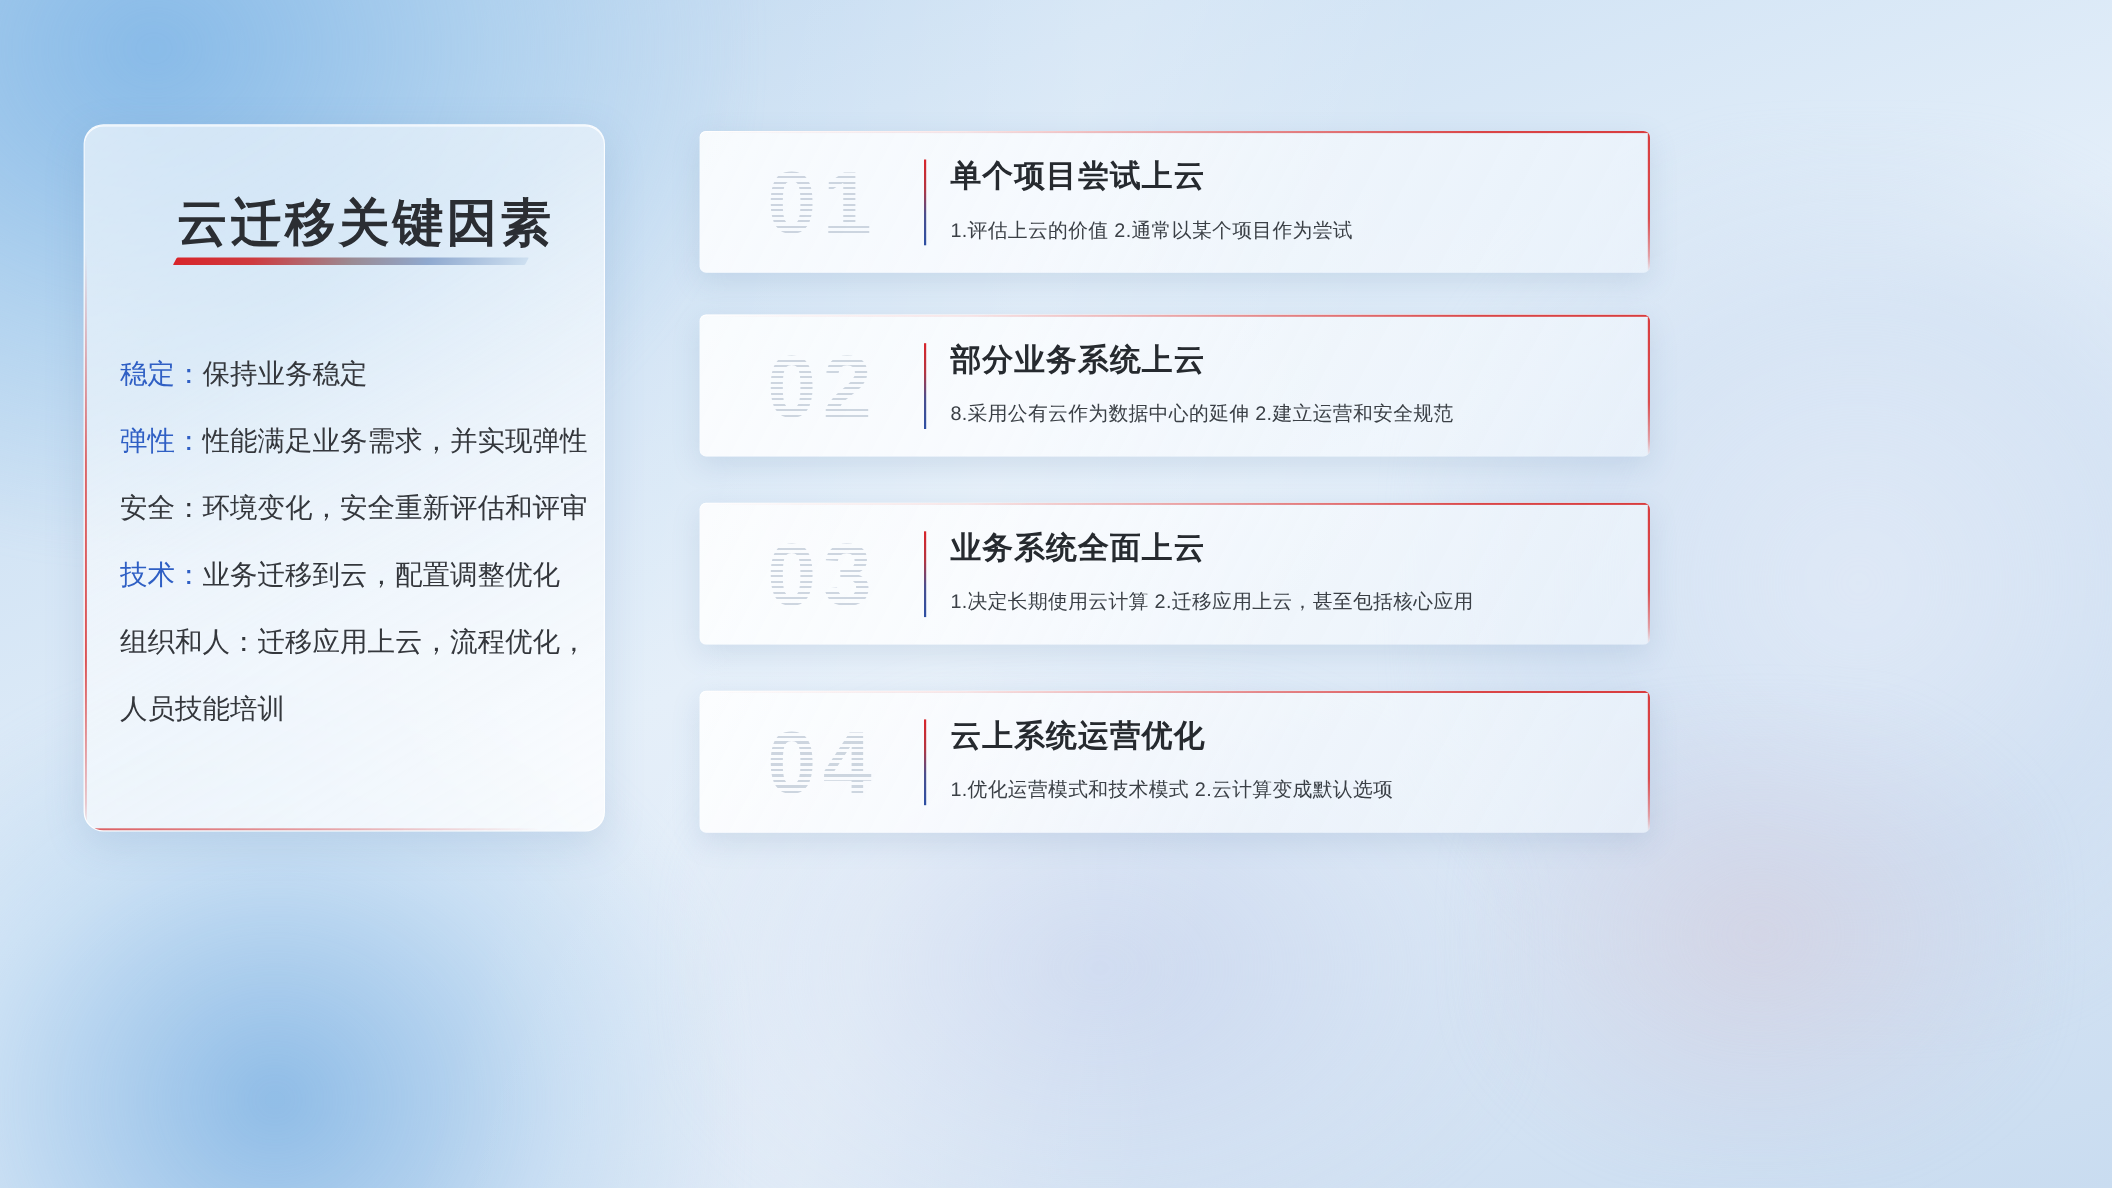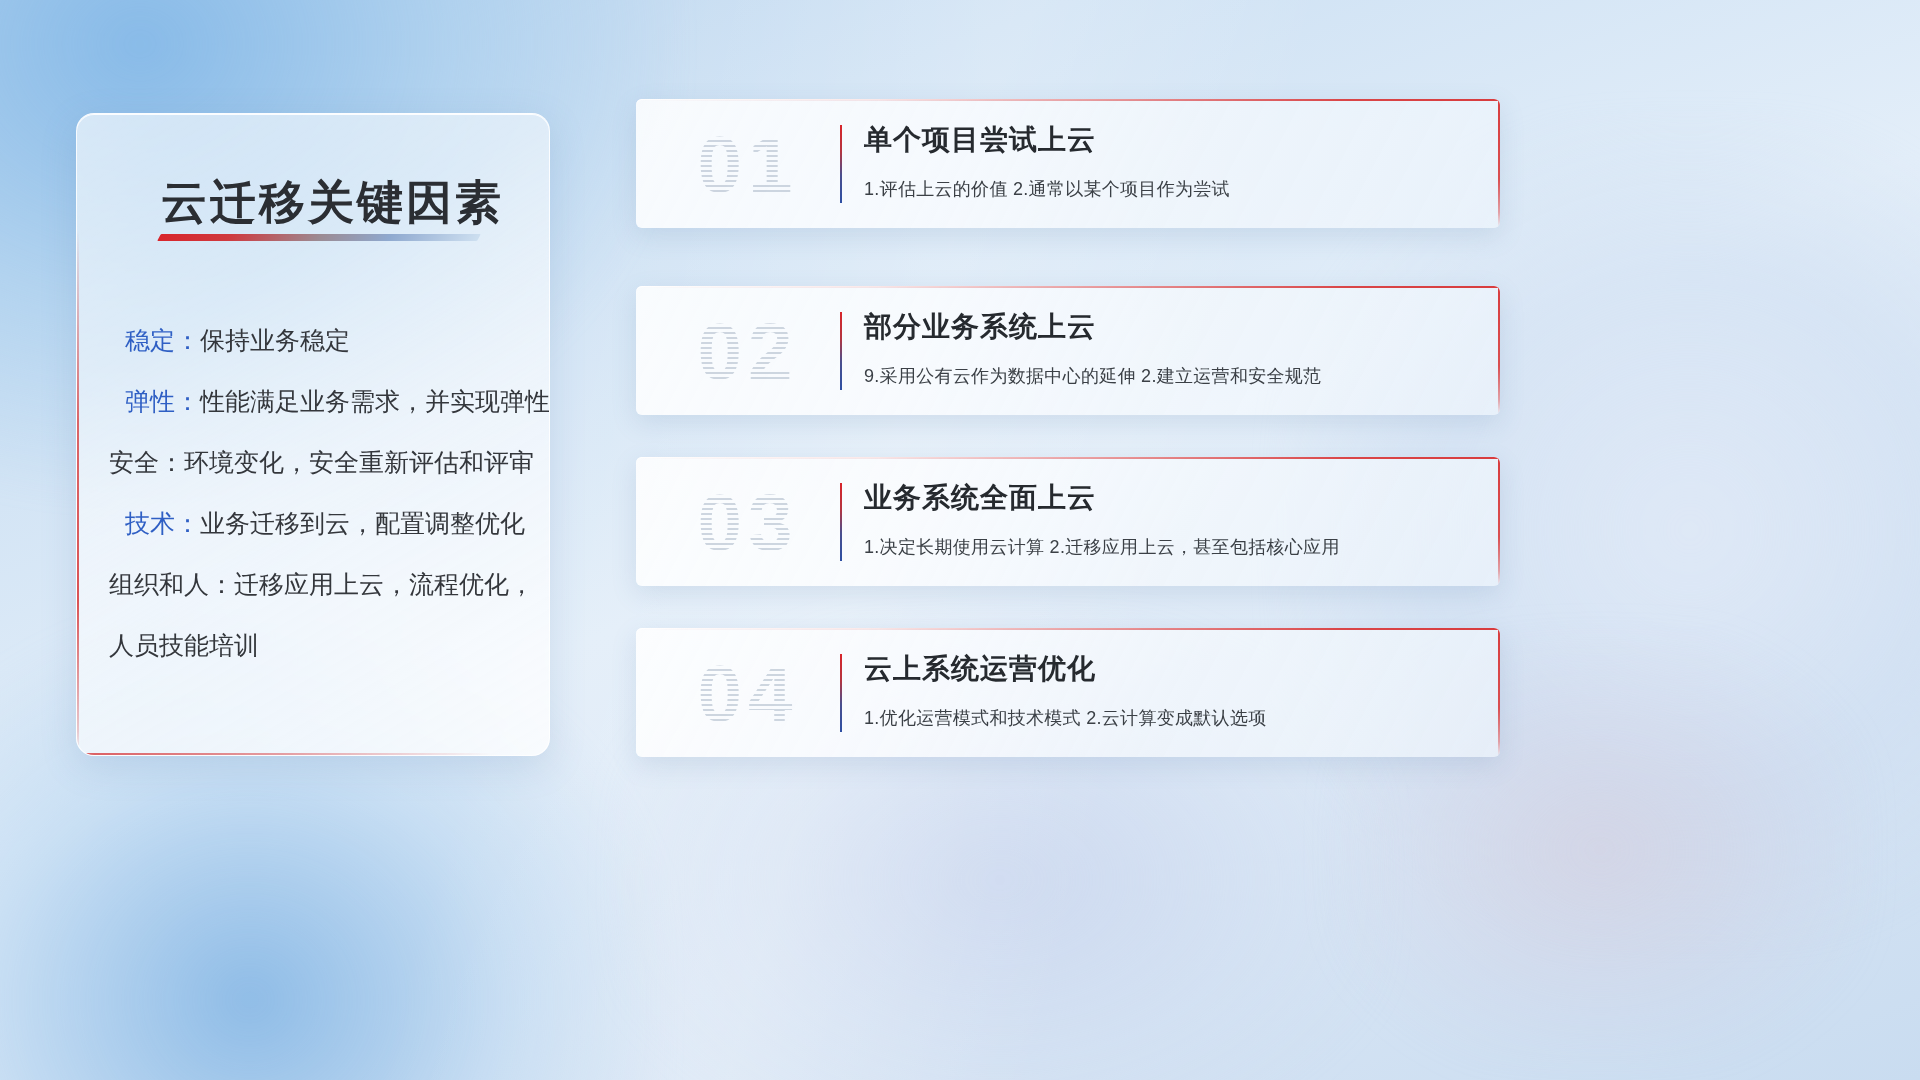--- a/index.html
+++ b/index.html
@@ -80,21 +80,21 @@
   }
   .factor-list{
     position:absolute; left:32px; top:196px; right:20px;
   }
   .factor-row{
     display:flex; align-items:baseline; gap:0;
     font-size:25px; line-height:61px; white-space:nowrap;
     padding-left:0;
   }
   .factor-label{ font-weight:normal; }
-  .factor-label.blue{ color:#2f5fc4;margin-left:16px; }
+  .factor-label.blue{ color:#2f5fc4; }
   .factor-label.dark{ color:#34373c; }
   .factor-text{ color:#34373c; }
 
   
   .step{
     position:absolute; left:636px; width:864px; height:129px;
     border-radius:6px;
     background:linear-gradient(118deg, rgba(255,255,255,.86) 0%, rgba(252,253,255,.80) 34%, rgba(245,249,253,.74) 62%, rgba(238,245,252,.70) 100%);
     box-shadow:0 8px 26px rgba(84,122,168,.16), inset 0 1px 0 rgba(255,255,255,.9);
     overflow:hidden;
@@ -169,36 +169,36 @@
         <span class="factor-label dark">组织和人：</span>
         <span class="factor-text">迁移应用上云，流程优化，</span>
       </div>
       <div class="factor-row">
         <span class="factor-label dark"></span>
         <span class="factor-text">人员技能培训</span>
       </div>
     </div>
   </section>
 
-  <section class="step" style="top:99px;padding-left:28px;">
+  <section class="step" style="top:119px;padding-left:28px;">
     <div class="step-topline"></div>
     <div class="step-rightline"></div>
     <div class="step-num">01</div>
     <div class="step-divider"></div>
     <div class="step-title">单个项目尝试上云</div>
     <div class="step-desc">1.评估上云的价值    2.通常以某个项目作为尝试</div>
   </section>
 
   <section class="step" style="top:286px;">
     <div class="step-topline"></div>
     <div class="step-rightline"></div>
     <div class="step-num">02</div>
     <div class="step-divider"></div>
     <div class="step-title">部分业务系统上云</div>
-    <div class="step-desc">9.采用公有云作为数据中心的延伸   2.建立运营和安全规范</div>
+    <div class="step-desc">8.采用公有云作为数据中心的延伸   2.建立运营和安全规范</div>
   </section>
 
   <section class="step" style="top:457px;">
     <div class="step-topline"></div>
     <div class="step-rightline"></div>
     <div class="step-num">03</div>
     <div class="step-divider"></div>
     <div class="step-title">业务系统全面上云</div>
     <div class="step-desc">1.决定长期使用云计算   2.迁移应用上云，甚至包括核心应用</div>
   </section>

